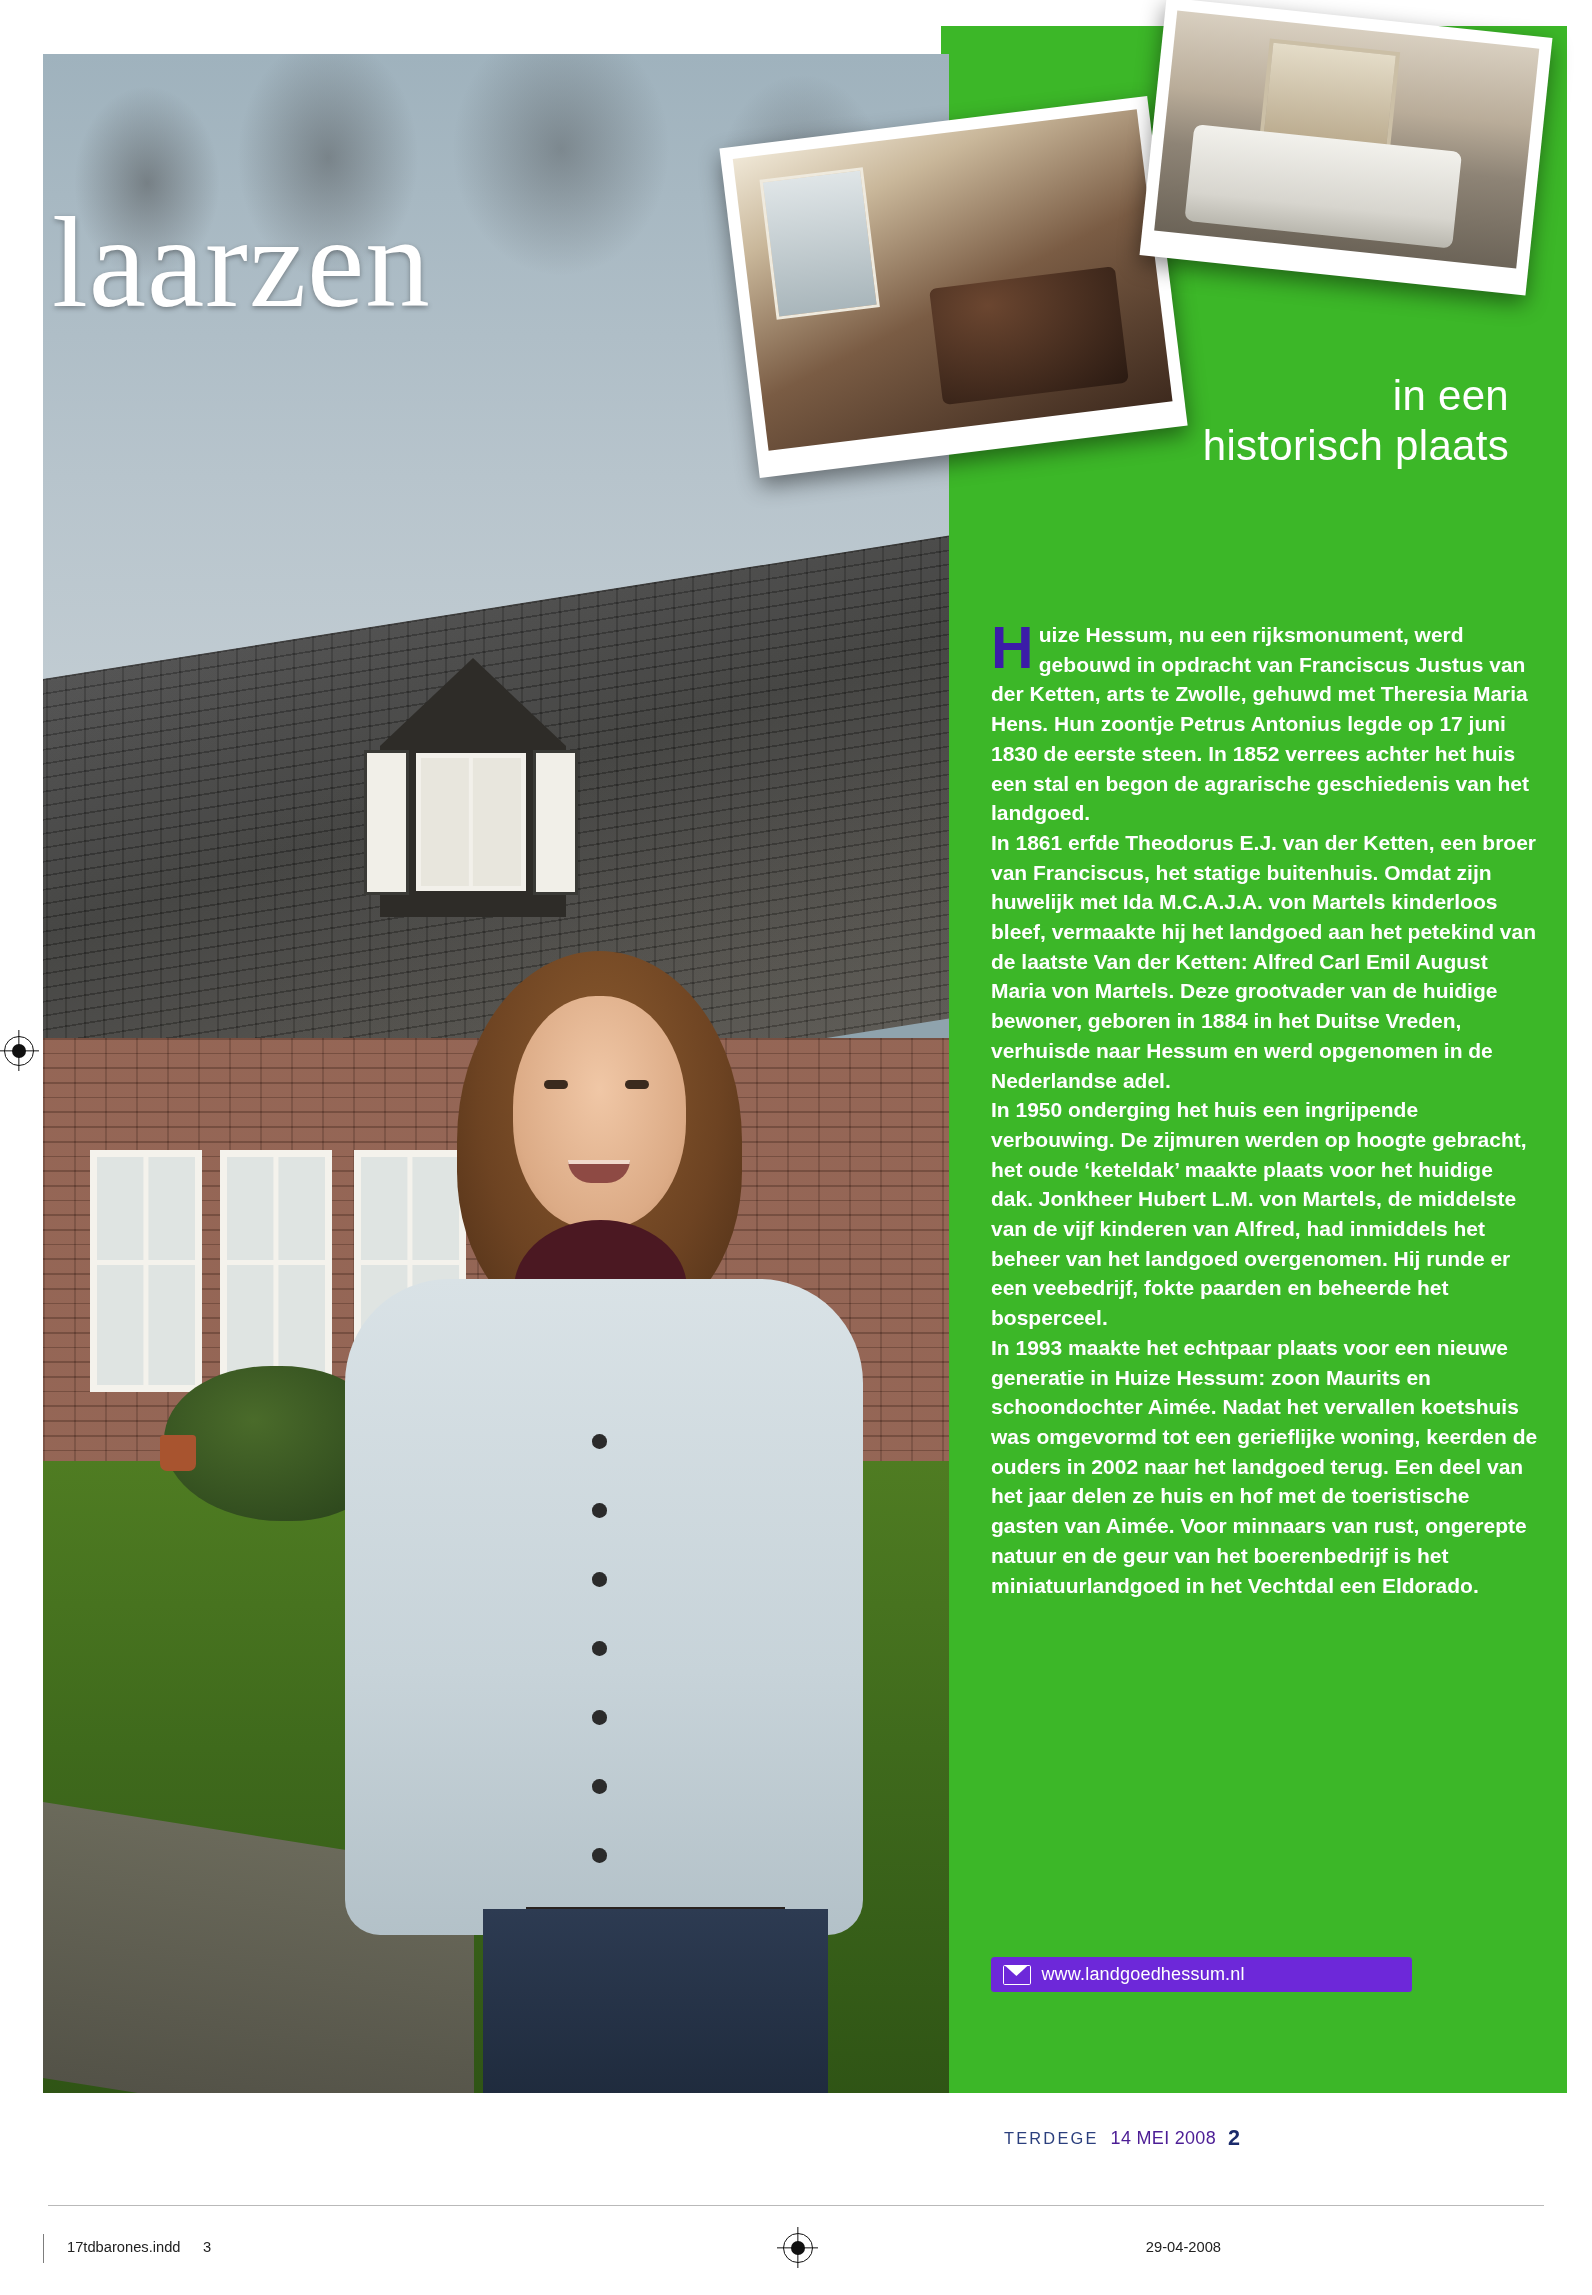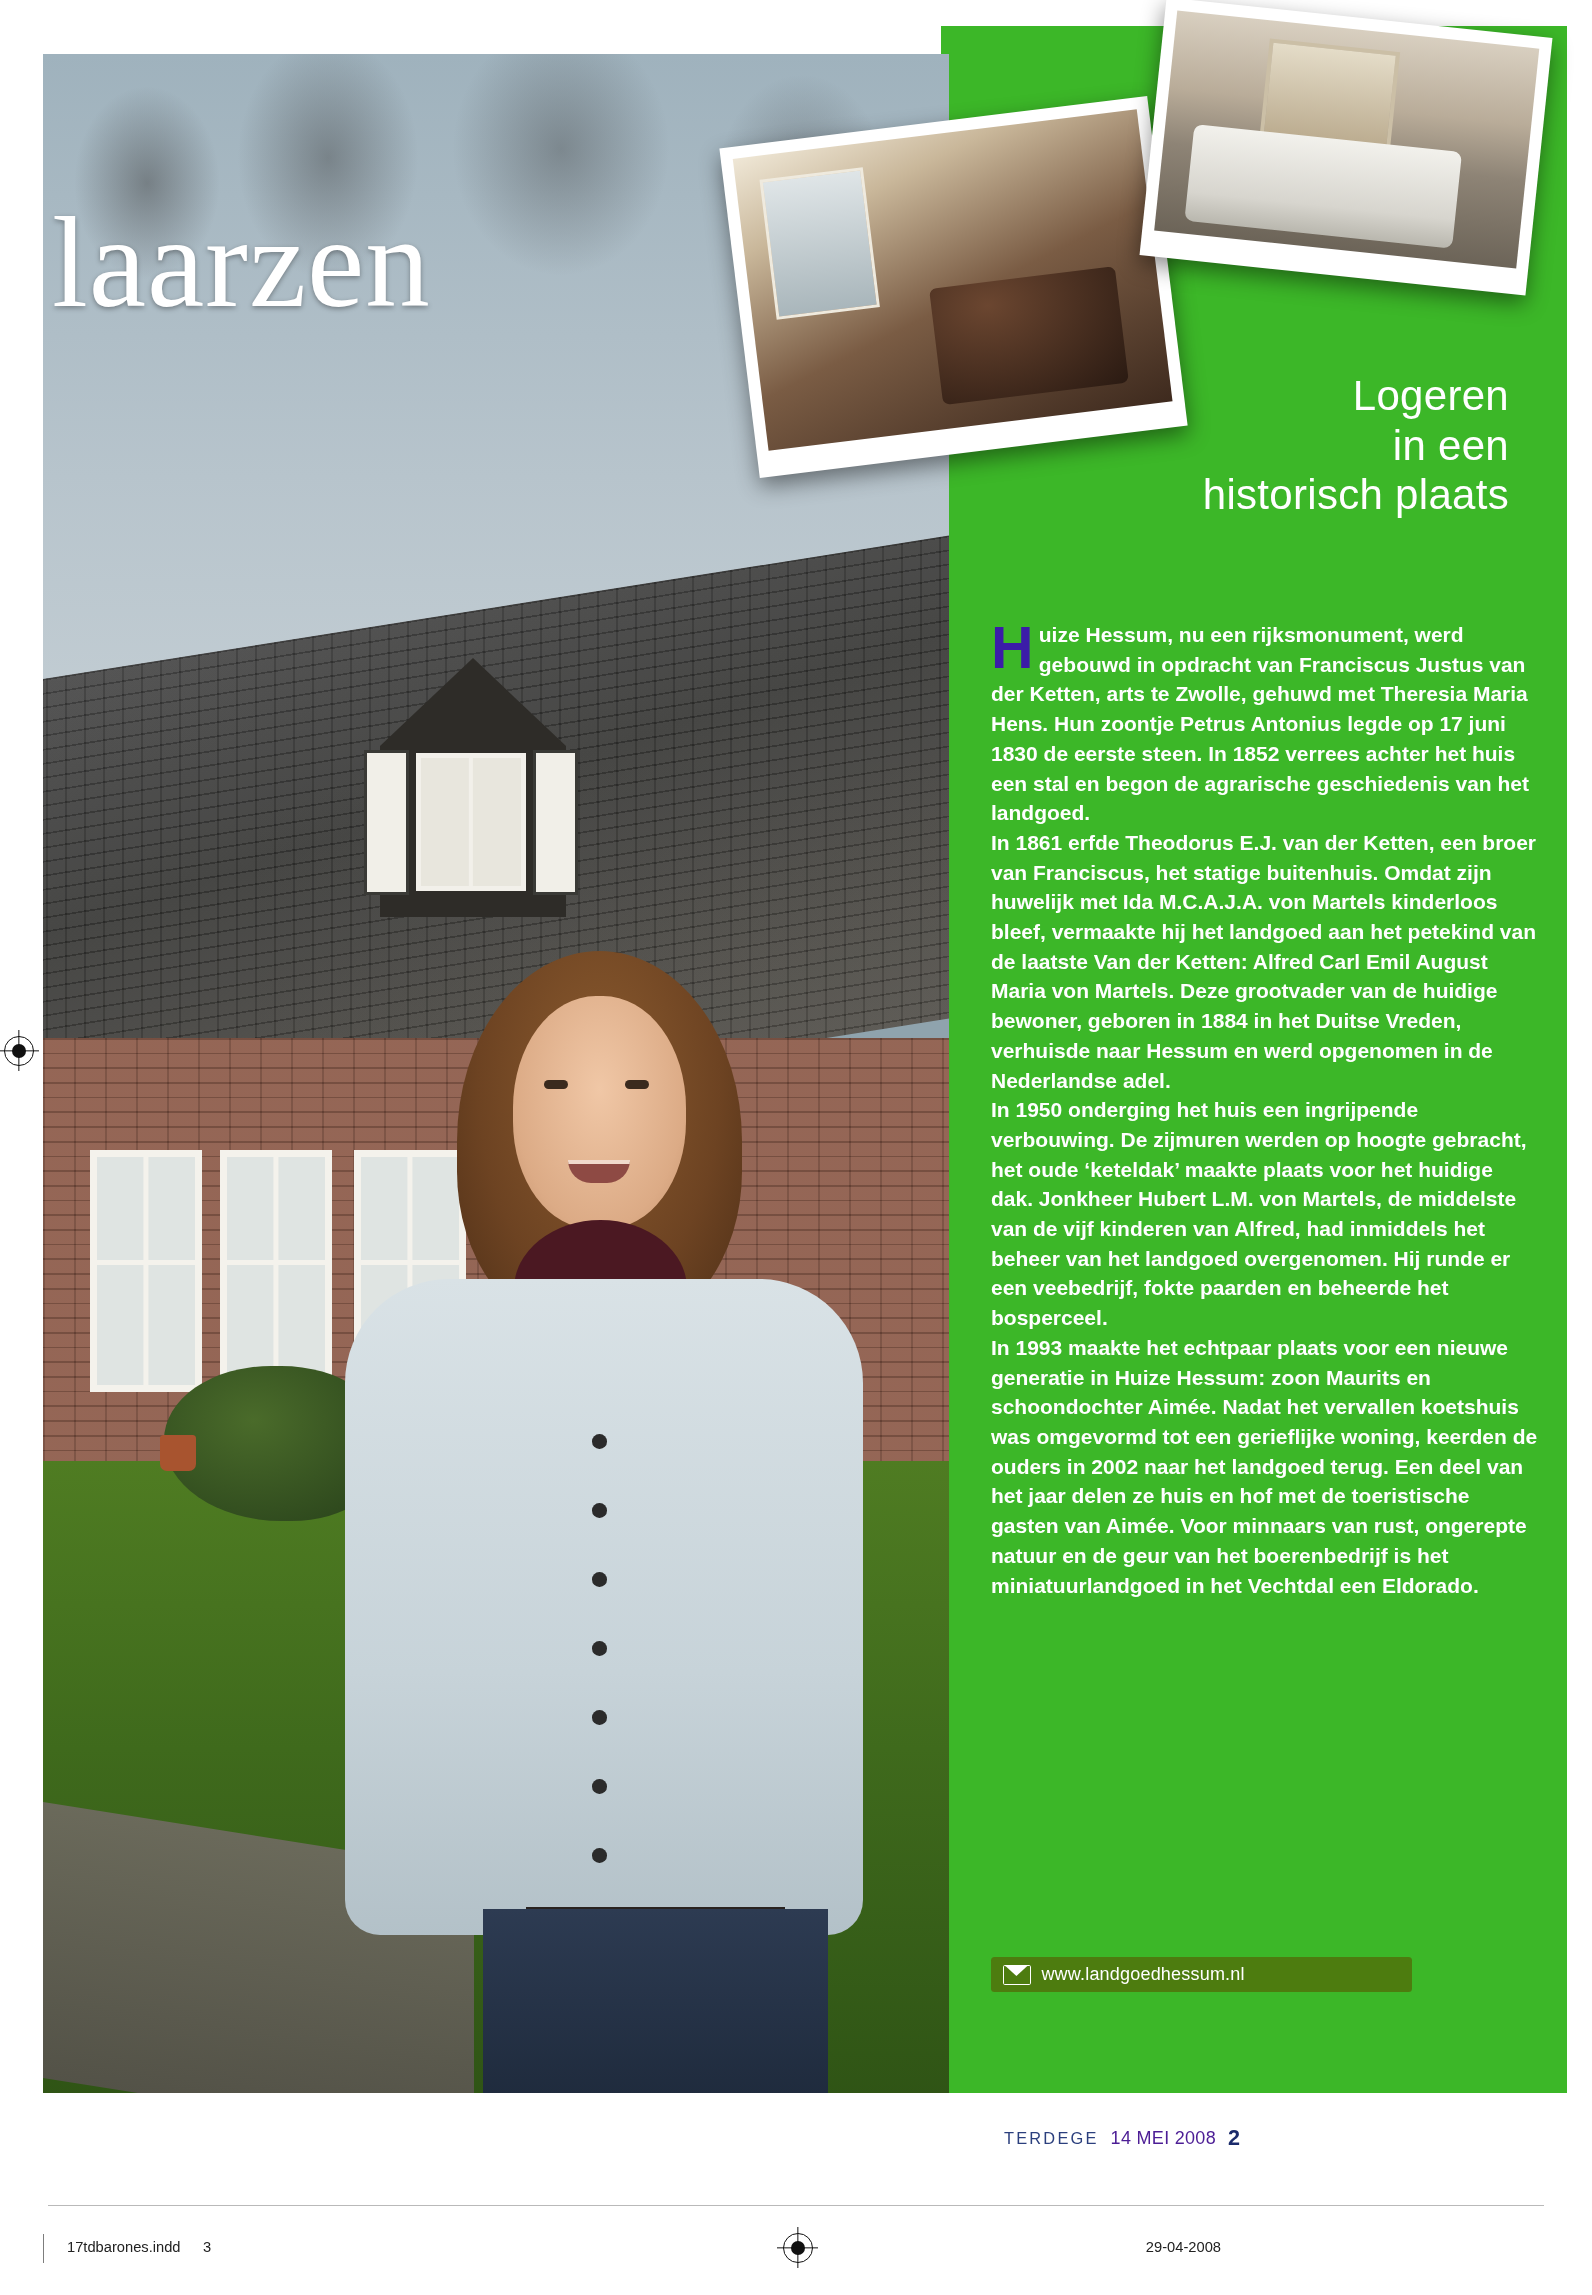--- a/index.html
+++ b/index.html
@@ -378,21 +378,21 @@
     padding: 3.5px 5.2px 0 0;
   }
 
   
   #url-bar {
     position: absolute;
     left: 991px;
     top: 1957px;
     width: 421px;
     height: 35px;
-    background: #4d7c0f;
+    background: #6d28d9;
     border-radius: 3.5px;
     display: flex;
     align-items: center;
     gap: 10.4px;
     padding: 0 12px;
     box-sizing: border-box;
   }
   #url-bar .mail-icon {
     width: 26px; height: 18px;
     border: 1.7px solid #ffffff;
@@ -549,21 +549,20 @@
   <div id="title-word">laarzen</div>
 
   <div class="polaroid" id="polaroid-living">
     <div class="inner"></div>
   </div>
   <div class="polaroid" id="polaroid-bed">
     <div class="inner"></div>
   </div>
 
   <div id="kicker">
-    <div>Logeren</div>
     <div>in een</div>
     <div>historisch plaats</div>
   </div>
 
   <div id="body-copy">
     <p><span class="dropcap">H</span><span>uize Hessum, nu een rijksmonument, werd gebouwd in opdracht van Franciscus Justus van der Ketten, arts te Zwolle, gehuwd met Theresia Maria Hens. Hun zoontje Petrus Antonius legde op 17 juni 1830 de eerste steen. In 1852 verrees achter het huis een stal en begon de agrarische geschiedenis van het landgoed.</span></p>
     <p style="white-space: pre-line;">In 1861 erfde Theodorus E.J. van der Ketten, een broer van Franciscus, het statige buitenhuis. Omdat zijn huwelijk met Ida M.C.A.J.A. von Martels kinderloos bleef, vermaakte hij het landgoed aan het petekind van de laatste Van der Ketten: Alfred Carl Emil August Maria von Martels. Deze grootvader van de huidige bewoner, geboren in 1884 in het Duitse Vreden, verhuisde naar Hessum en werd opgenomen in de Nederlandse adel.
 In 1950 onderging het huis een ingrijpende verbouwing. De zijmuren werden op hoogte gebracht, het oude ‘keteldak’ maakte plaats voor het huidige dak. Jonkheer Hubert L.M. von Martels, de middelste van de vijf kinderen van Alfred, had inmiddels het beheer van het landgoed overgenomen. Hij runde er een veebedrijf, fokte paarden en beheerde het bosperceel.
 In 1993 maakte het echtpaar plaats voor een nieuwe generatie in Huize Hessum: zoon Maurits en schoondochter Aimée. Nadat het vervallen koetshuis was omgevormd tot een gerieflijke woning, keerden de ouders in 2002 naar het landgoed terug. Een deel van het jaar delen ze huis en hof met de toeristische gasten van Aimée. Voor minnaars van rust, ongerepte natuur en de geur van het boerenbedrijf is het miniatuurlandgoed in het Vechtdal een Eldorado.</p>
   </div>

